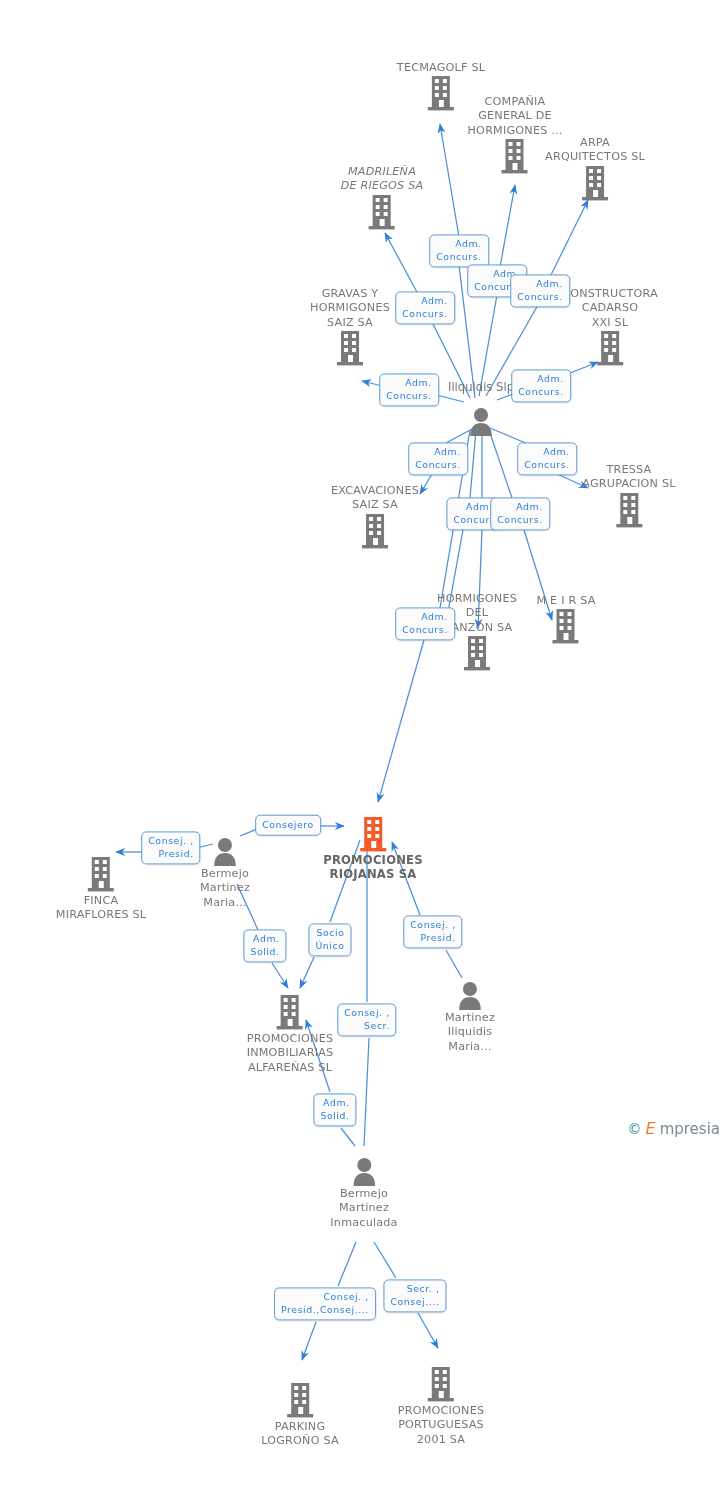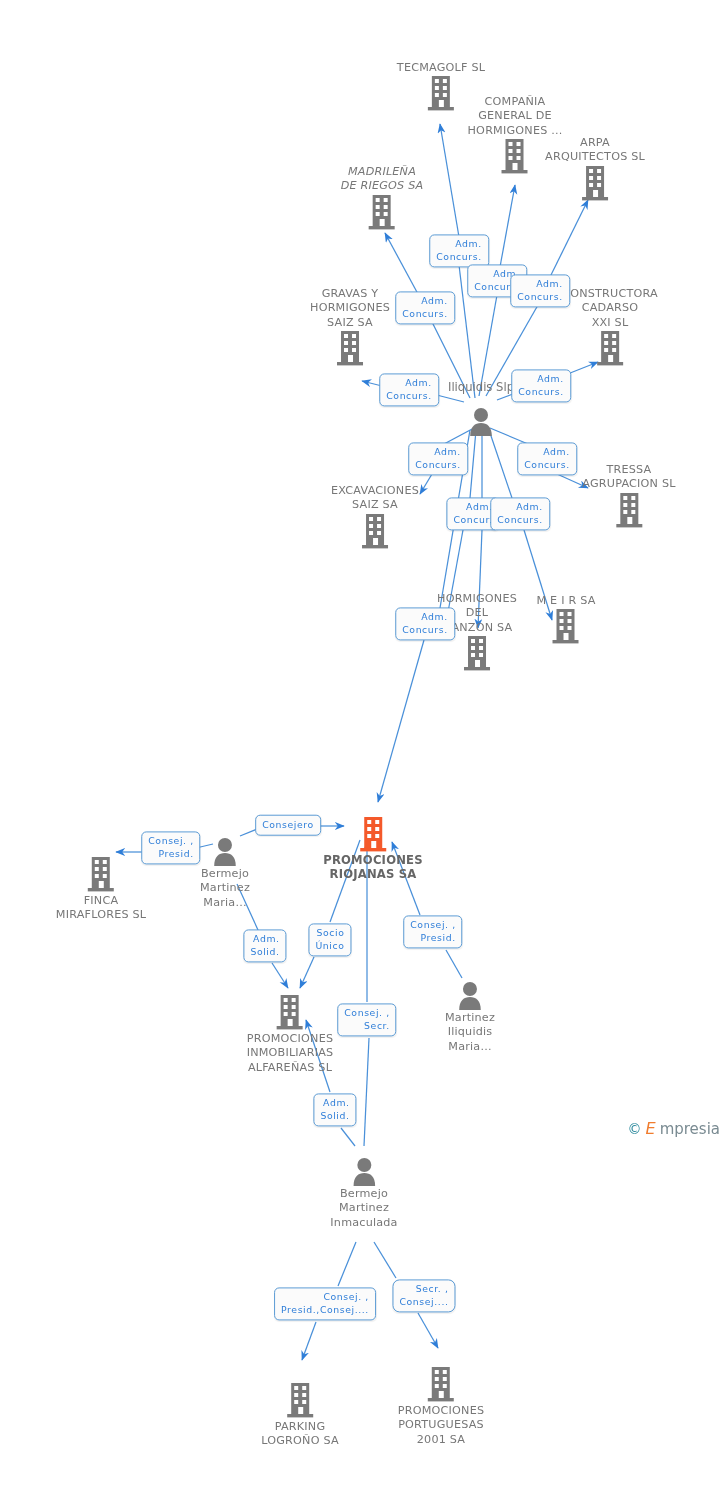--- a/index.html
+++ b/index.html
@@ -488,21 +488,21 @@
     <span>Secr.</span>
   </div>
   <div class="badge" style="left:335px;top:1110px;">
     <span>Adm.</span>
     <span>Solid.</span>
   </div>
   <div class="badge" style="left:325px;top:1304px;">
     <span>Consej. ,</span>
     <span>Presid.,Consej....</span>
   </div>
-  <div class="badge" style="left:424px;top:1296px;border-radius:7px;">
+  <div class="badge" style="left:415px;top:1296px;">
     <span>Secr. ,</span>
     <span>Consej....</span>
   </div>
 
   <div class="wm">
     <span class="c">©</span>
     <span class="e">E</span>
     <span class="t">mpresia</span>
   </div>
 

